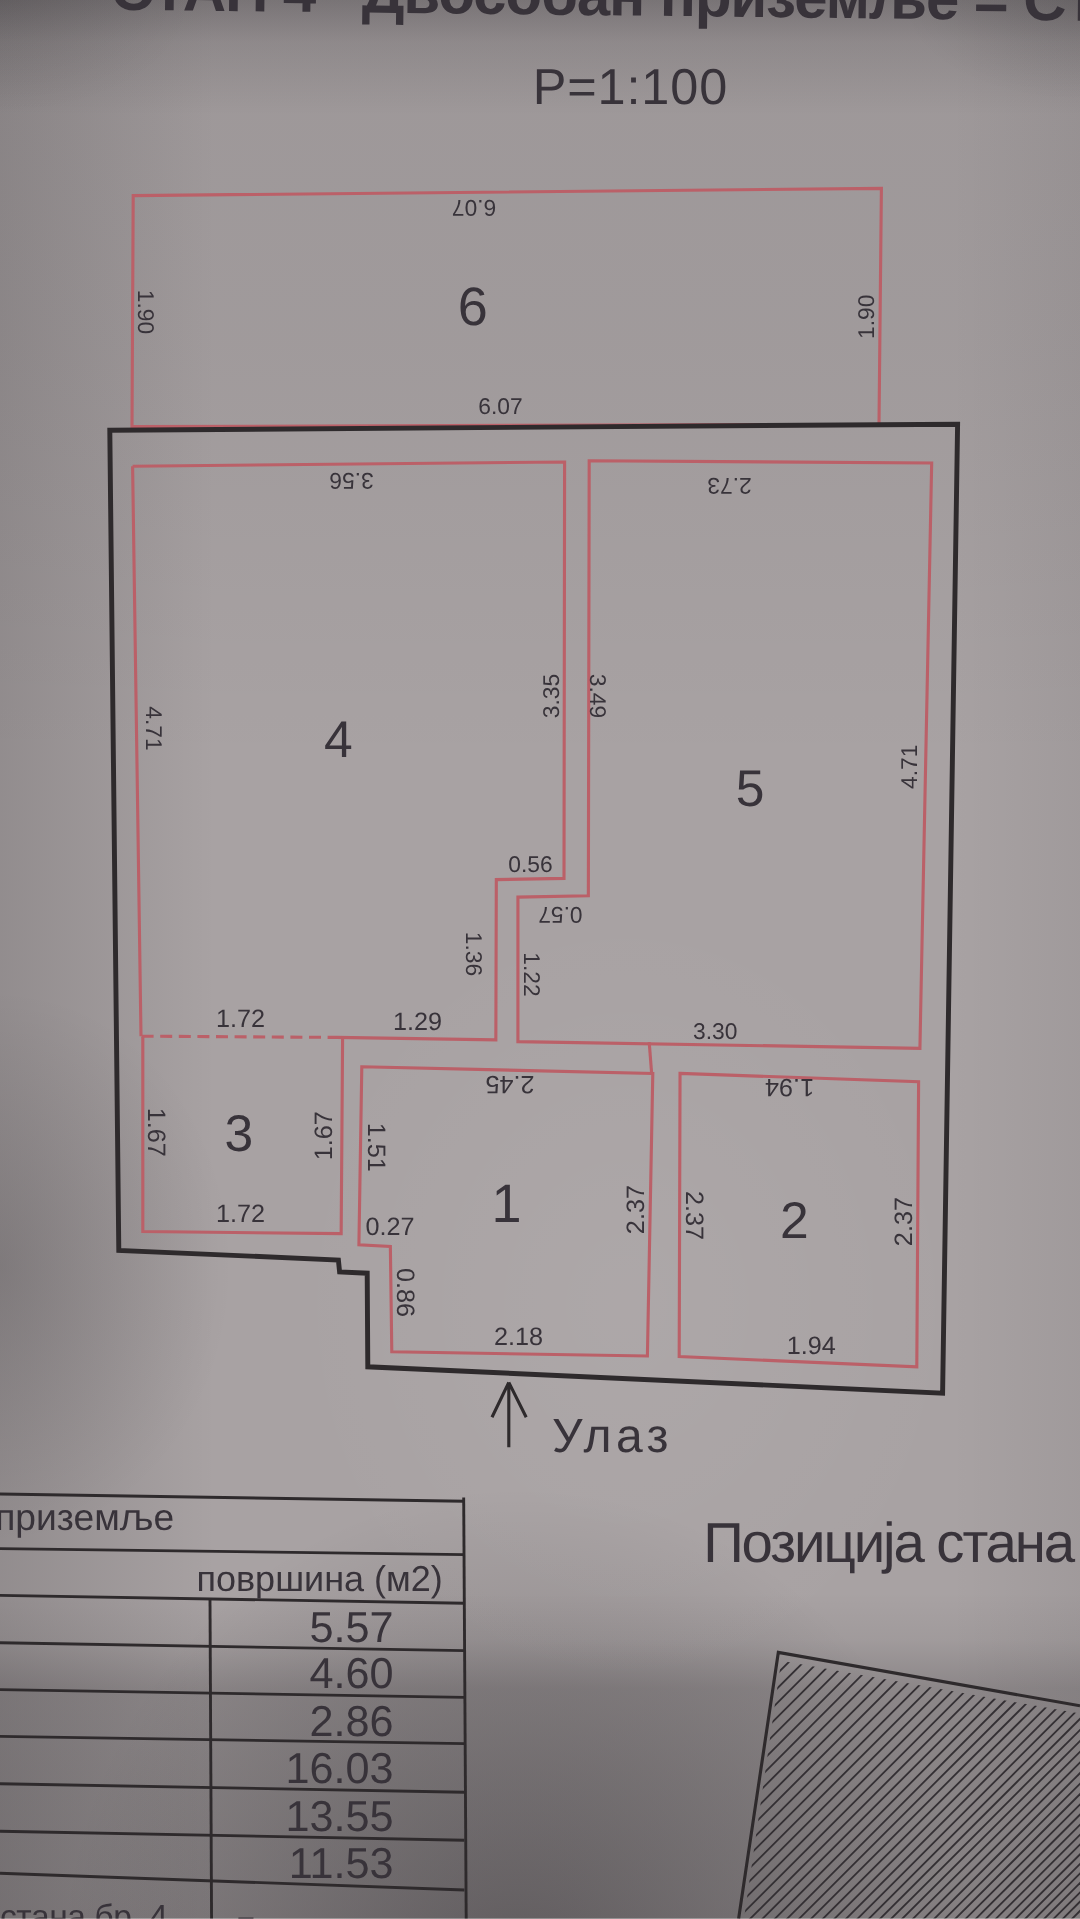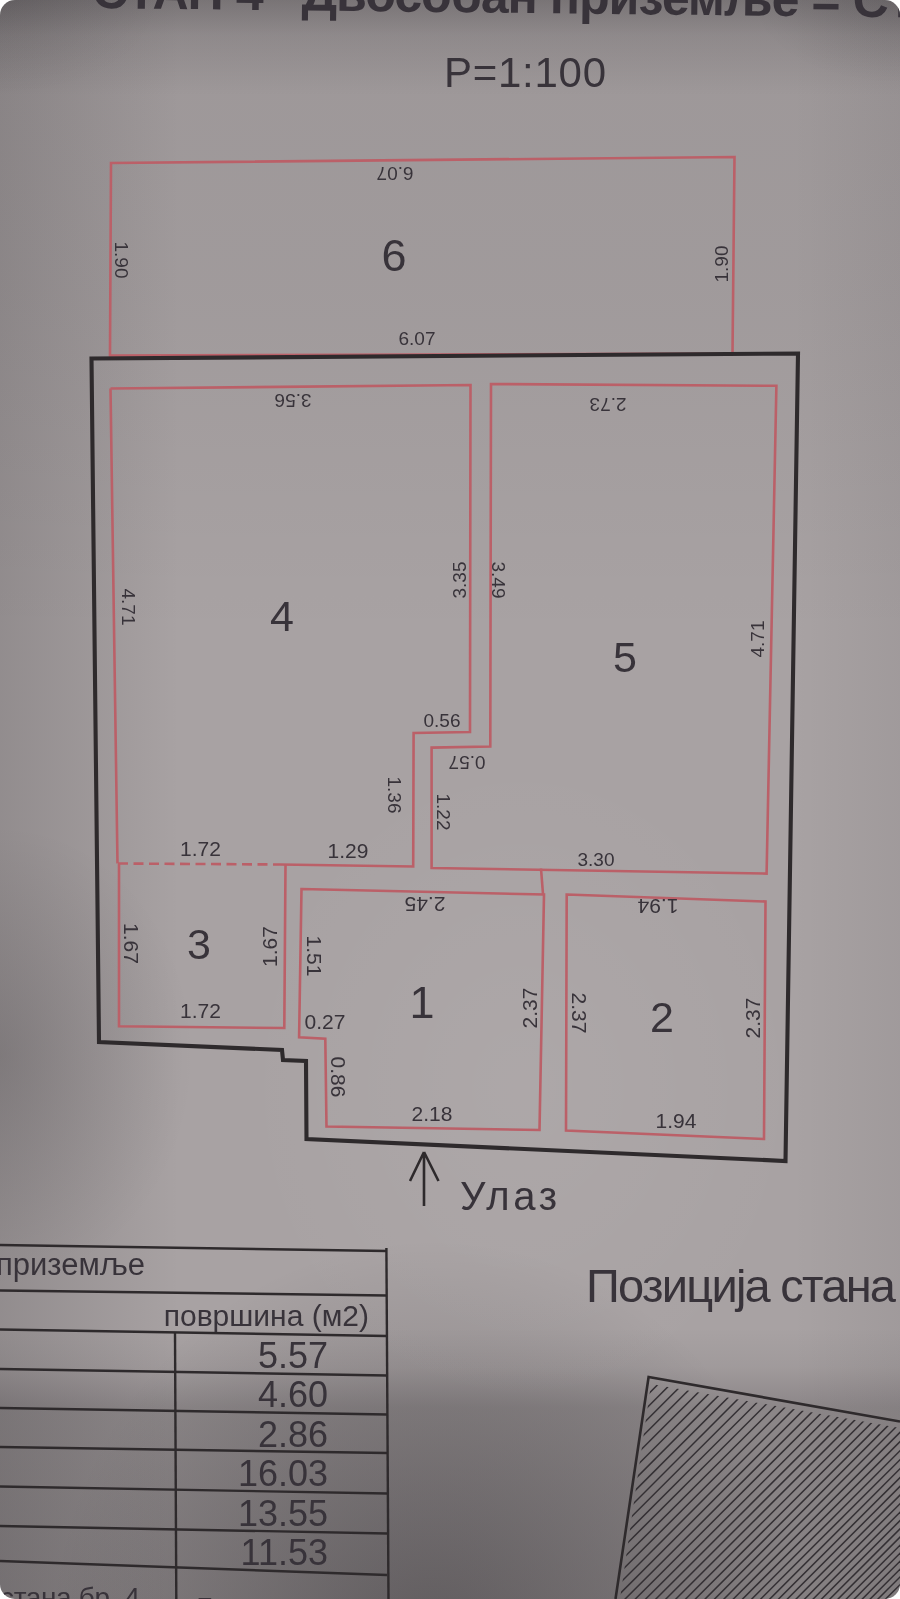--- a/index.html
+++ b/index.html
@@ -11,21 +11,20 @@
     linear-gradient(180deg, rgba(12,10,14,.07) 0%, rgba(12,10,14,.05) 18%, rgba(12,10,14,0) 40%),
     radial-gradient(24% 8% at 0% 0%, rgba(8,6,10,.07) 0%, rgba(8,6,10,0) 75%),
     radial-gradient(22% 7% at 100% 0%, rgba(8,6,10,.11) 0%, rgba(8,6,10,0) 75%),
     linear-gradient(90deg, rgba(12,10,14,.14) 0%, rgba(12,10,14,0) 20%),
     linear-gradient(270deg, rgba(12,10,14,.05) 0%, rgba(12,10,14,0) 12%),
     radial-gradient(30% 20% at 0% 66%, rgba(8,6,10,.14) 0%, rgba(8,6,10,0) 72%),
     linear-gradient(0deg, rgba(12,10,14,.22) 0%, rgba(12,10,14,.20) 7%, rgba(12,10,14,.18) 12%, rgba(12,10,14,.05) 14.5%, rgba(12,10,14,0) 17%),
     radial-gradient(50% 30% at 48% 103%, rgba(8,6,10,.30) 0%, rgba(8,6,10,0) 85%),
     radial-gradient(45% 30% at 58% 68%, rgba(255,255,255,.06) 0%, rgba(255,255,255,0) 70%),
     #a8a2a3;
-  border-radius: 15px;
 }
 svg{position:absolute;left:0;top:0;}
 text{fill:#38333a;}
 .red{stroke:#bb6068;stroke-width:2.6;fill:none;}
 .blk{stroke:#2e2a2c;fill:none;}
 .dim{font-size:19px;}
 .dimb{font-size:21px;}
 .mid{text-anchor:middle;}
 .end{text-anchor:end;}
 </style>

